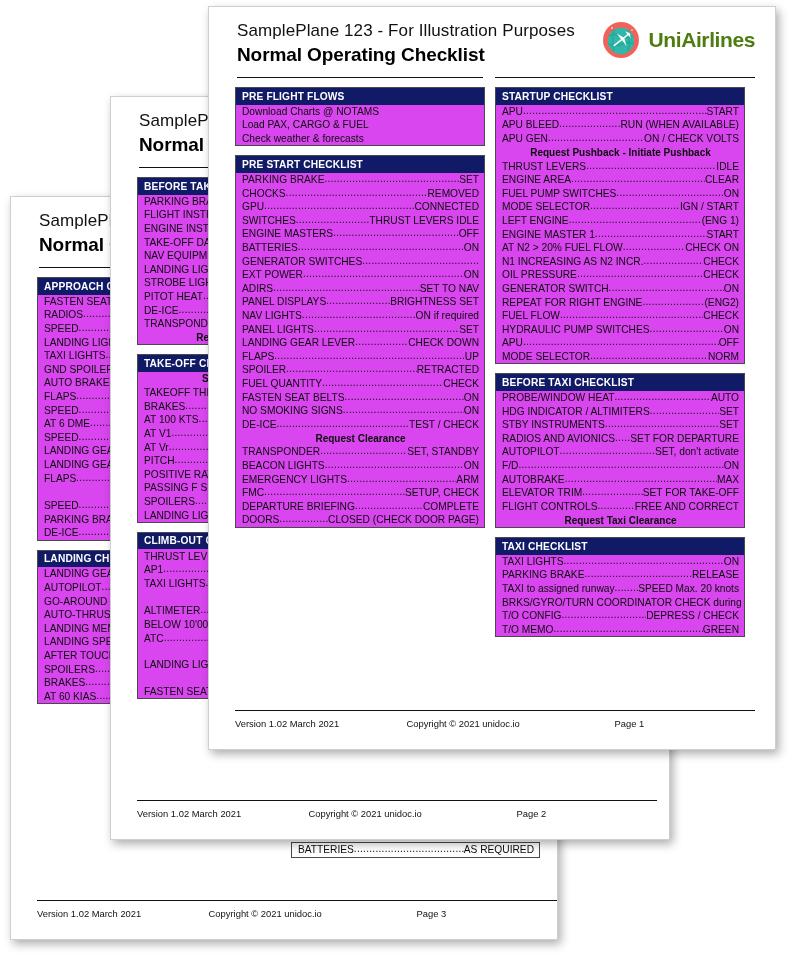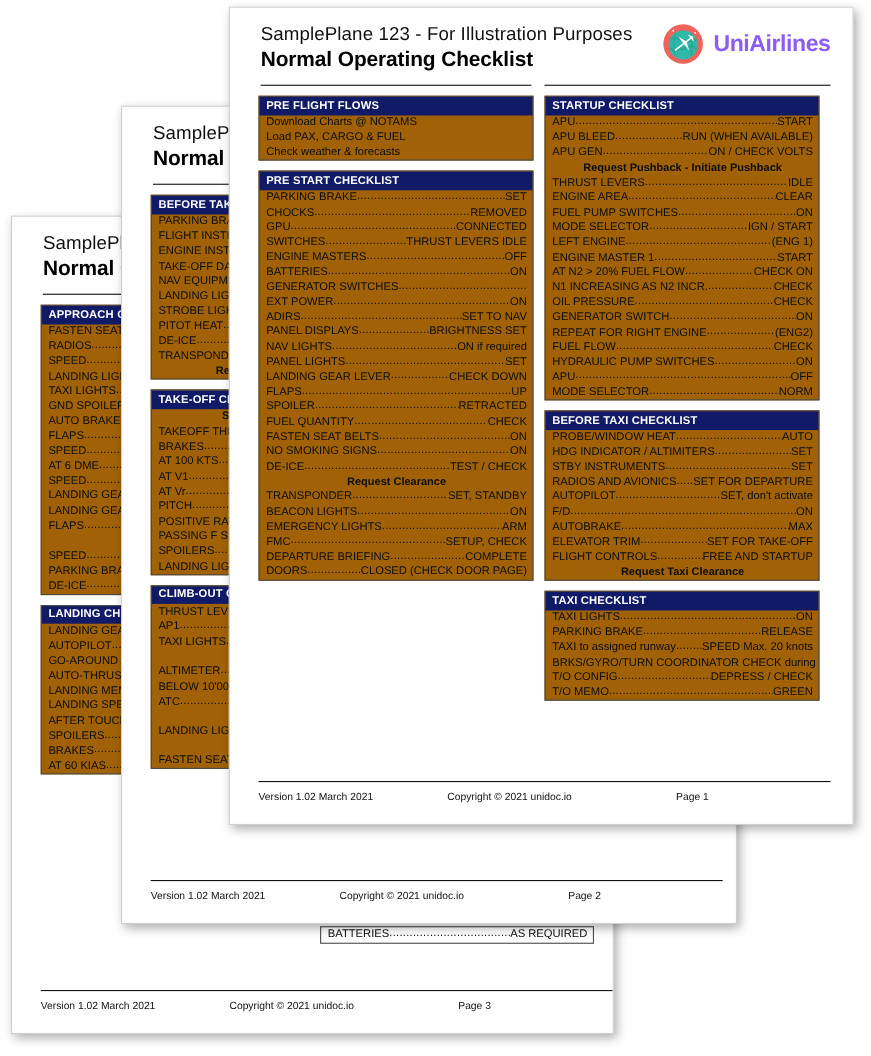--- a/index.html
+++ b/index.html
@@ -30,32 +30,32 @@
   .page-inner { position: absolute; left: 0; top: 0; width: 568px; height: 744px; }
   #page2 .page-inner, #page3 .page-inner { width: 568px; }
 
   
   .doc-head { position: absolute; left: 28px; top: 14px; right: 24px; }
   .subtitle { font-size: 17px; color: #111; letter-spacing: 0.1px; }
   .maintitle { font-size: 19px; font-weight: bold; color: #000; margin-top: 3px; letter-spacing: -0.1px; }
 
   .brand { position: absolute; right: 22px; top: 14px; display: flex; align-items: center; gap: 9px; }
   .brand-logo { width: 38px; height: 38px; flex: 0 0 38px; }
-  .brand-name { font-size: 21px; font-weight: bold; color: #8b5cf6; letter-spacing: -0.4px; }
+  .brand-name { font-size: 21px; font-weight: bold; color: #4d7c0f; letter-spacing: -0.4px; }
   .head-rule-gapL { position: absolute; left: 28px; top: 70px; width: 246px; border-top: 1.6px solid #111; }
   .head-rule-gapR { position: absolute; left: 286px; top: 70px; right: 22px; border-top: 1.6px solid #111; }
 
   
   .cols { position: absolute; left: 0; top: 80px; width: 568px; }
   .col { position: absolute; top: 0; width: 250px; }
   .col-left  { left: 26px; }
   .col-right { left: 286px; }
 
   
-  .clist { border: 1px solid #4a4a4a; margin-bottom: 9px; background: #a16207; }
+  .clist { border: 1px solid #4a4a4a; margin-bottom: 9px; background: #d946ef; }
   .clist-head {
     background: #111a66; color: #ffffff;
     font-size: 10.2px; font-weight: bold;
     padding: 2.5px 5px 3px 6px;
     letter-spacing: 0.15px;
   }
   .row {
     display: flex; align-items: baseline;
     font-size: 10.2px; color: #0c0c0c;
     padding: 1.3px 5px 1.3px 6px;
@@ -759,21 +759,21 @@
                 <span class="val">MAX</span>
               </div>
               <div class="row">
                 <span class="lbl">ELEVATOR TRIM</span>
                 <span class="dots">..........................................................................................</span>
                 <span class="val">SET FOR TAKE-OFF</span>
               </div>
               <div class="row">
                 <span class="lbl">FLIGHT CONTROLS</span>
                 <span class="dots">..........................................................................................</span>
-                <span class="val">FREE AND STARTUP</span>
+                <span class="val">FREE AND CORRECT</span>
               </div>
               <div class="row note">
                 <span>Request Taxi Clearance</span>
               </div>
             </div>
             <div class="clist">
               <div class="clist-head">TAXI CHECKLIST</div>
               <div class="row">
                 <span class="lbl">TAXI LIGHTS</span>
                 <span class="dots">..........................................................................................</span>

